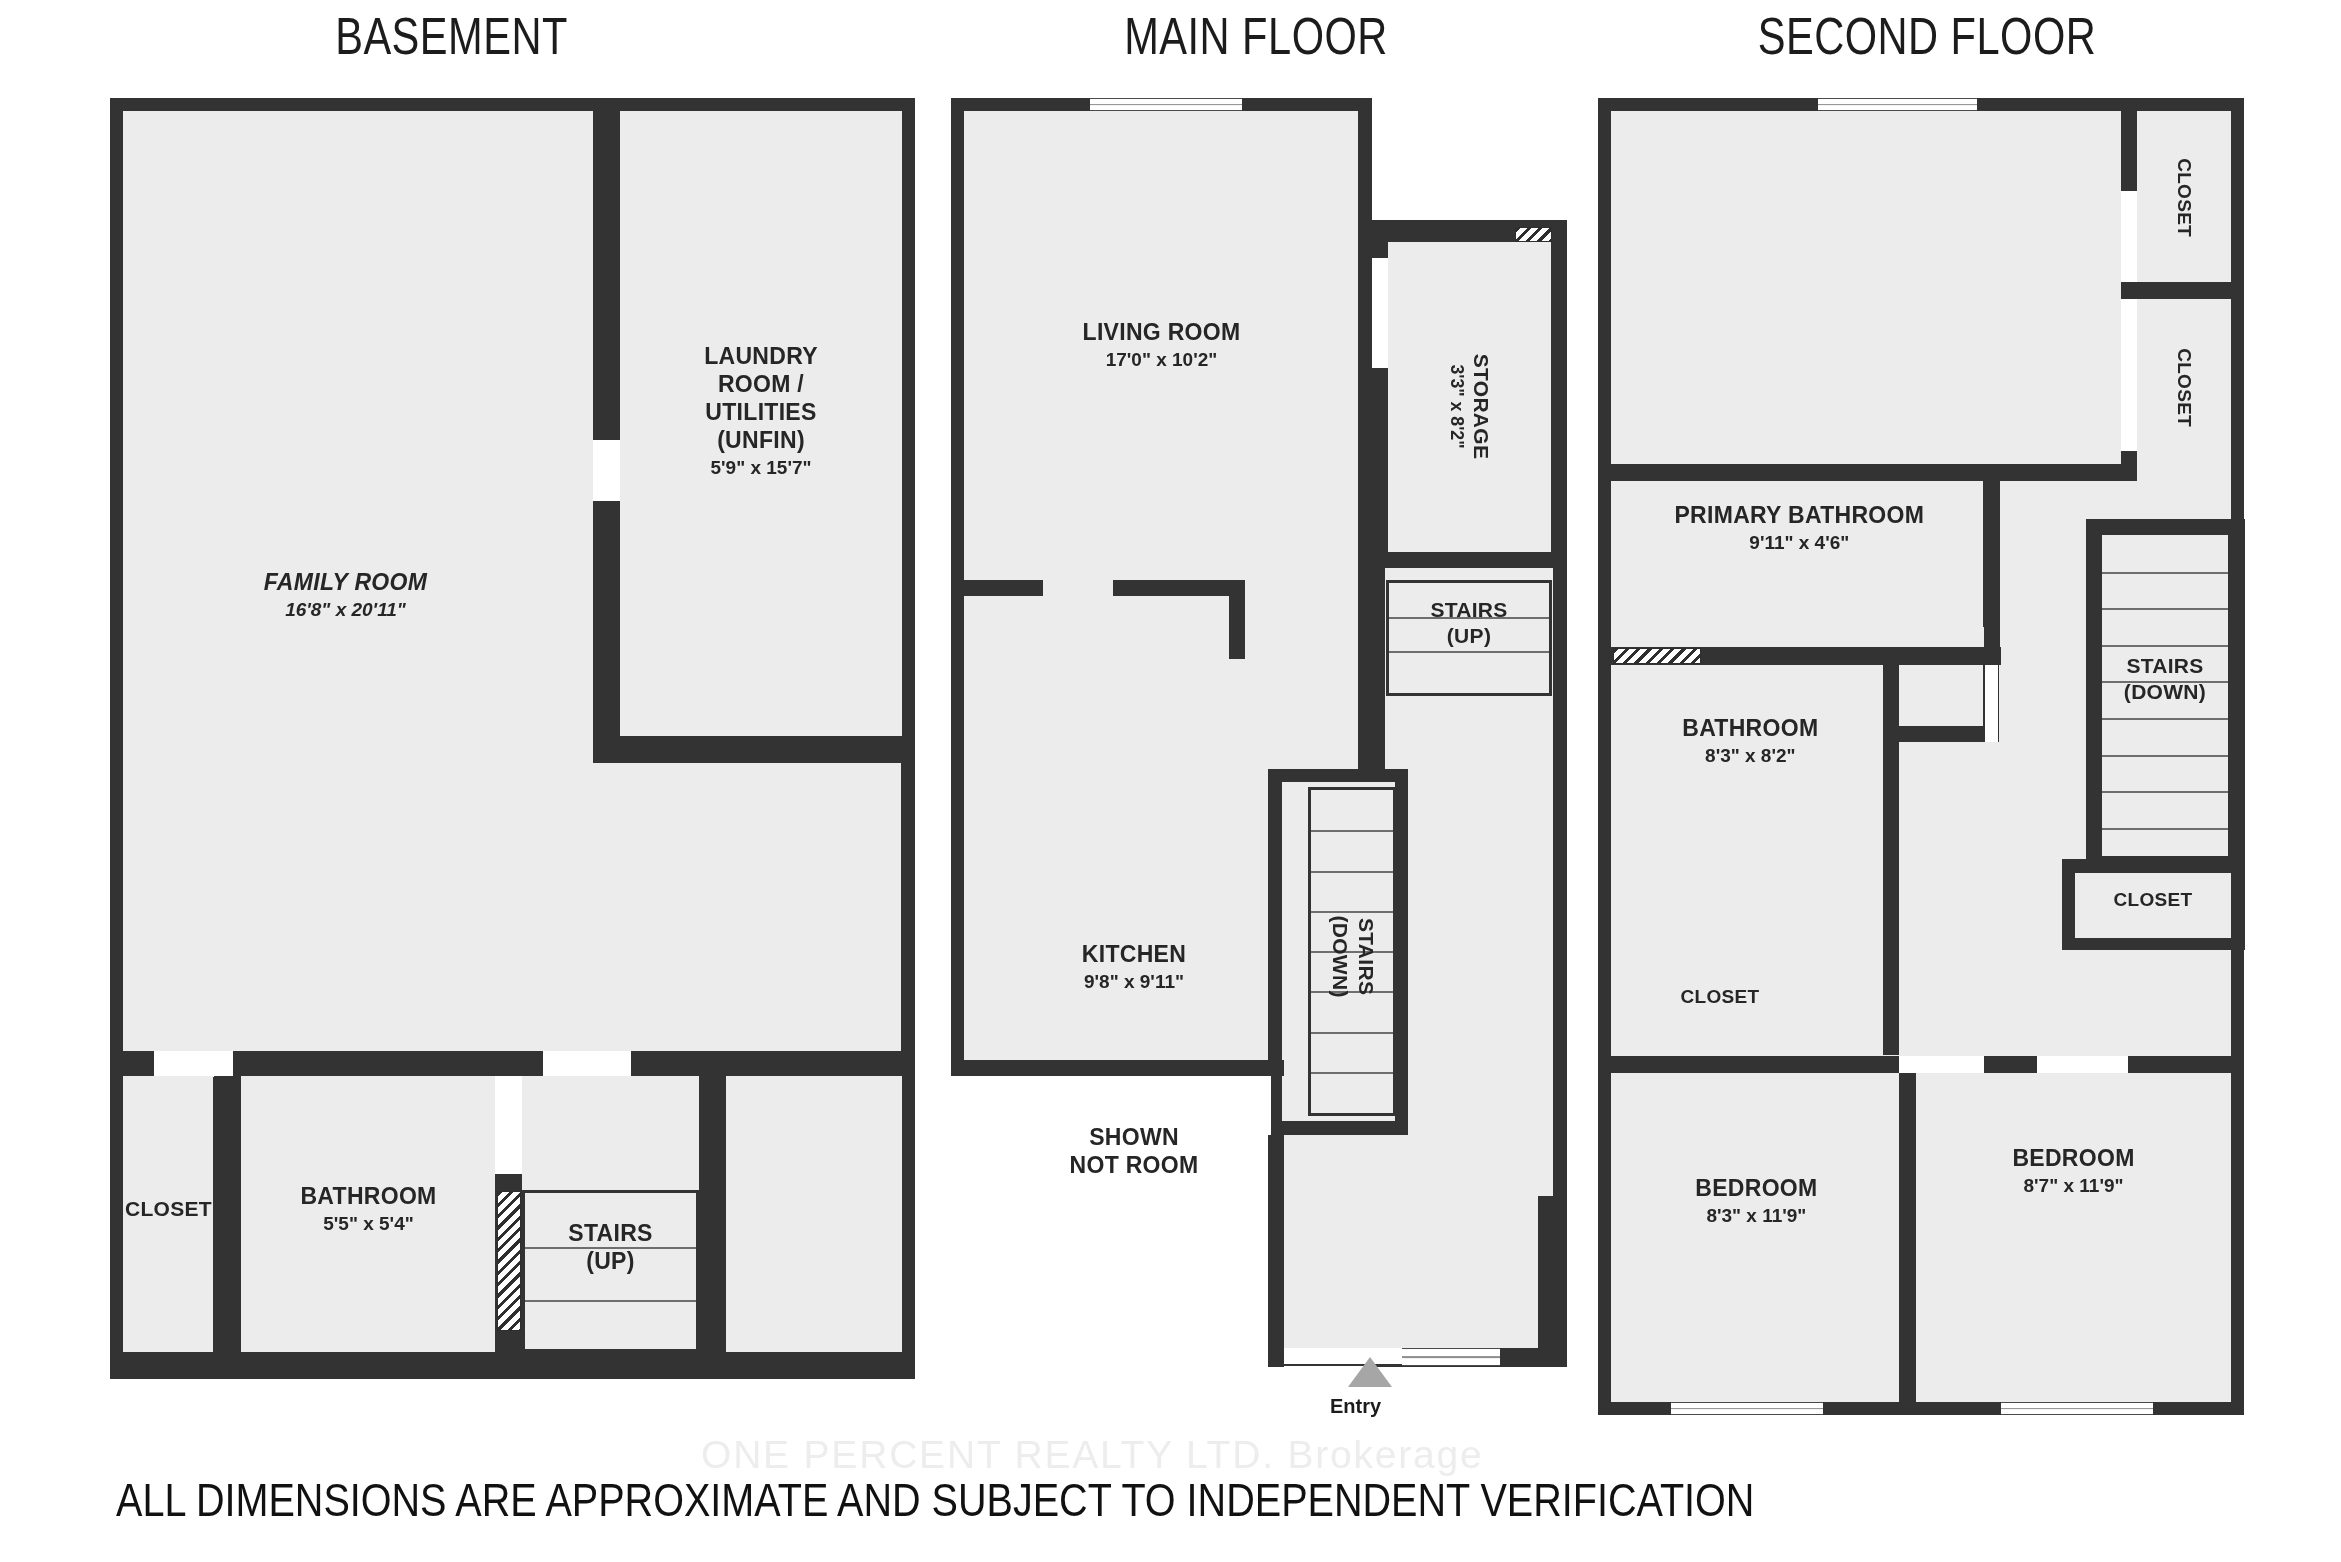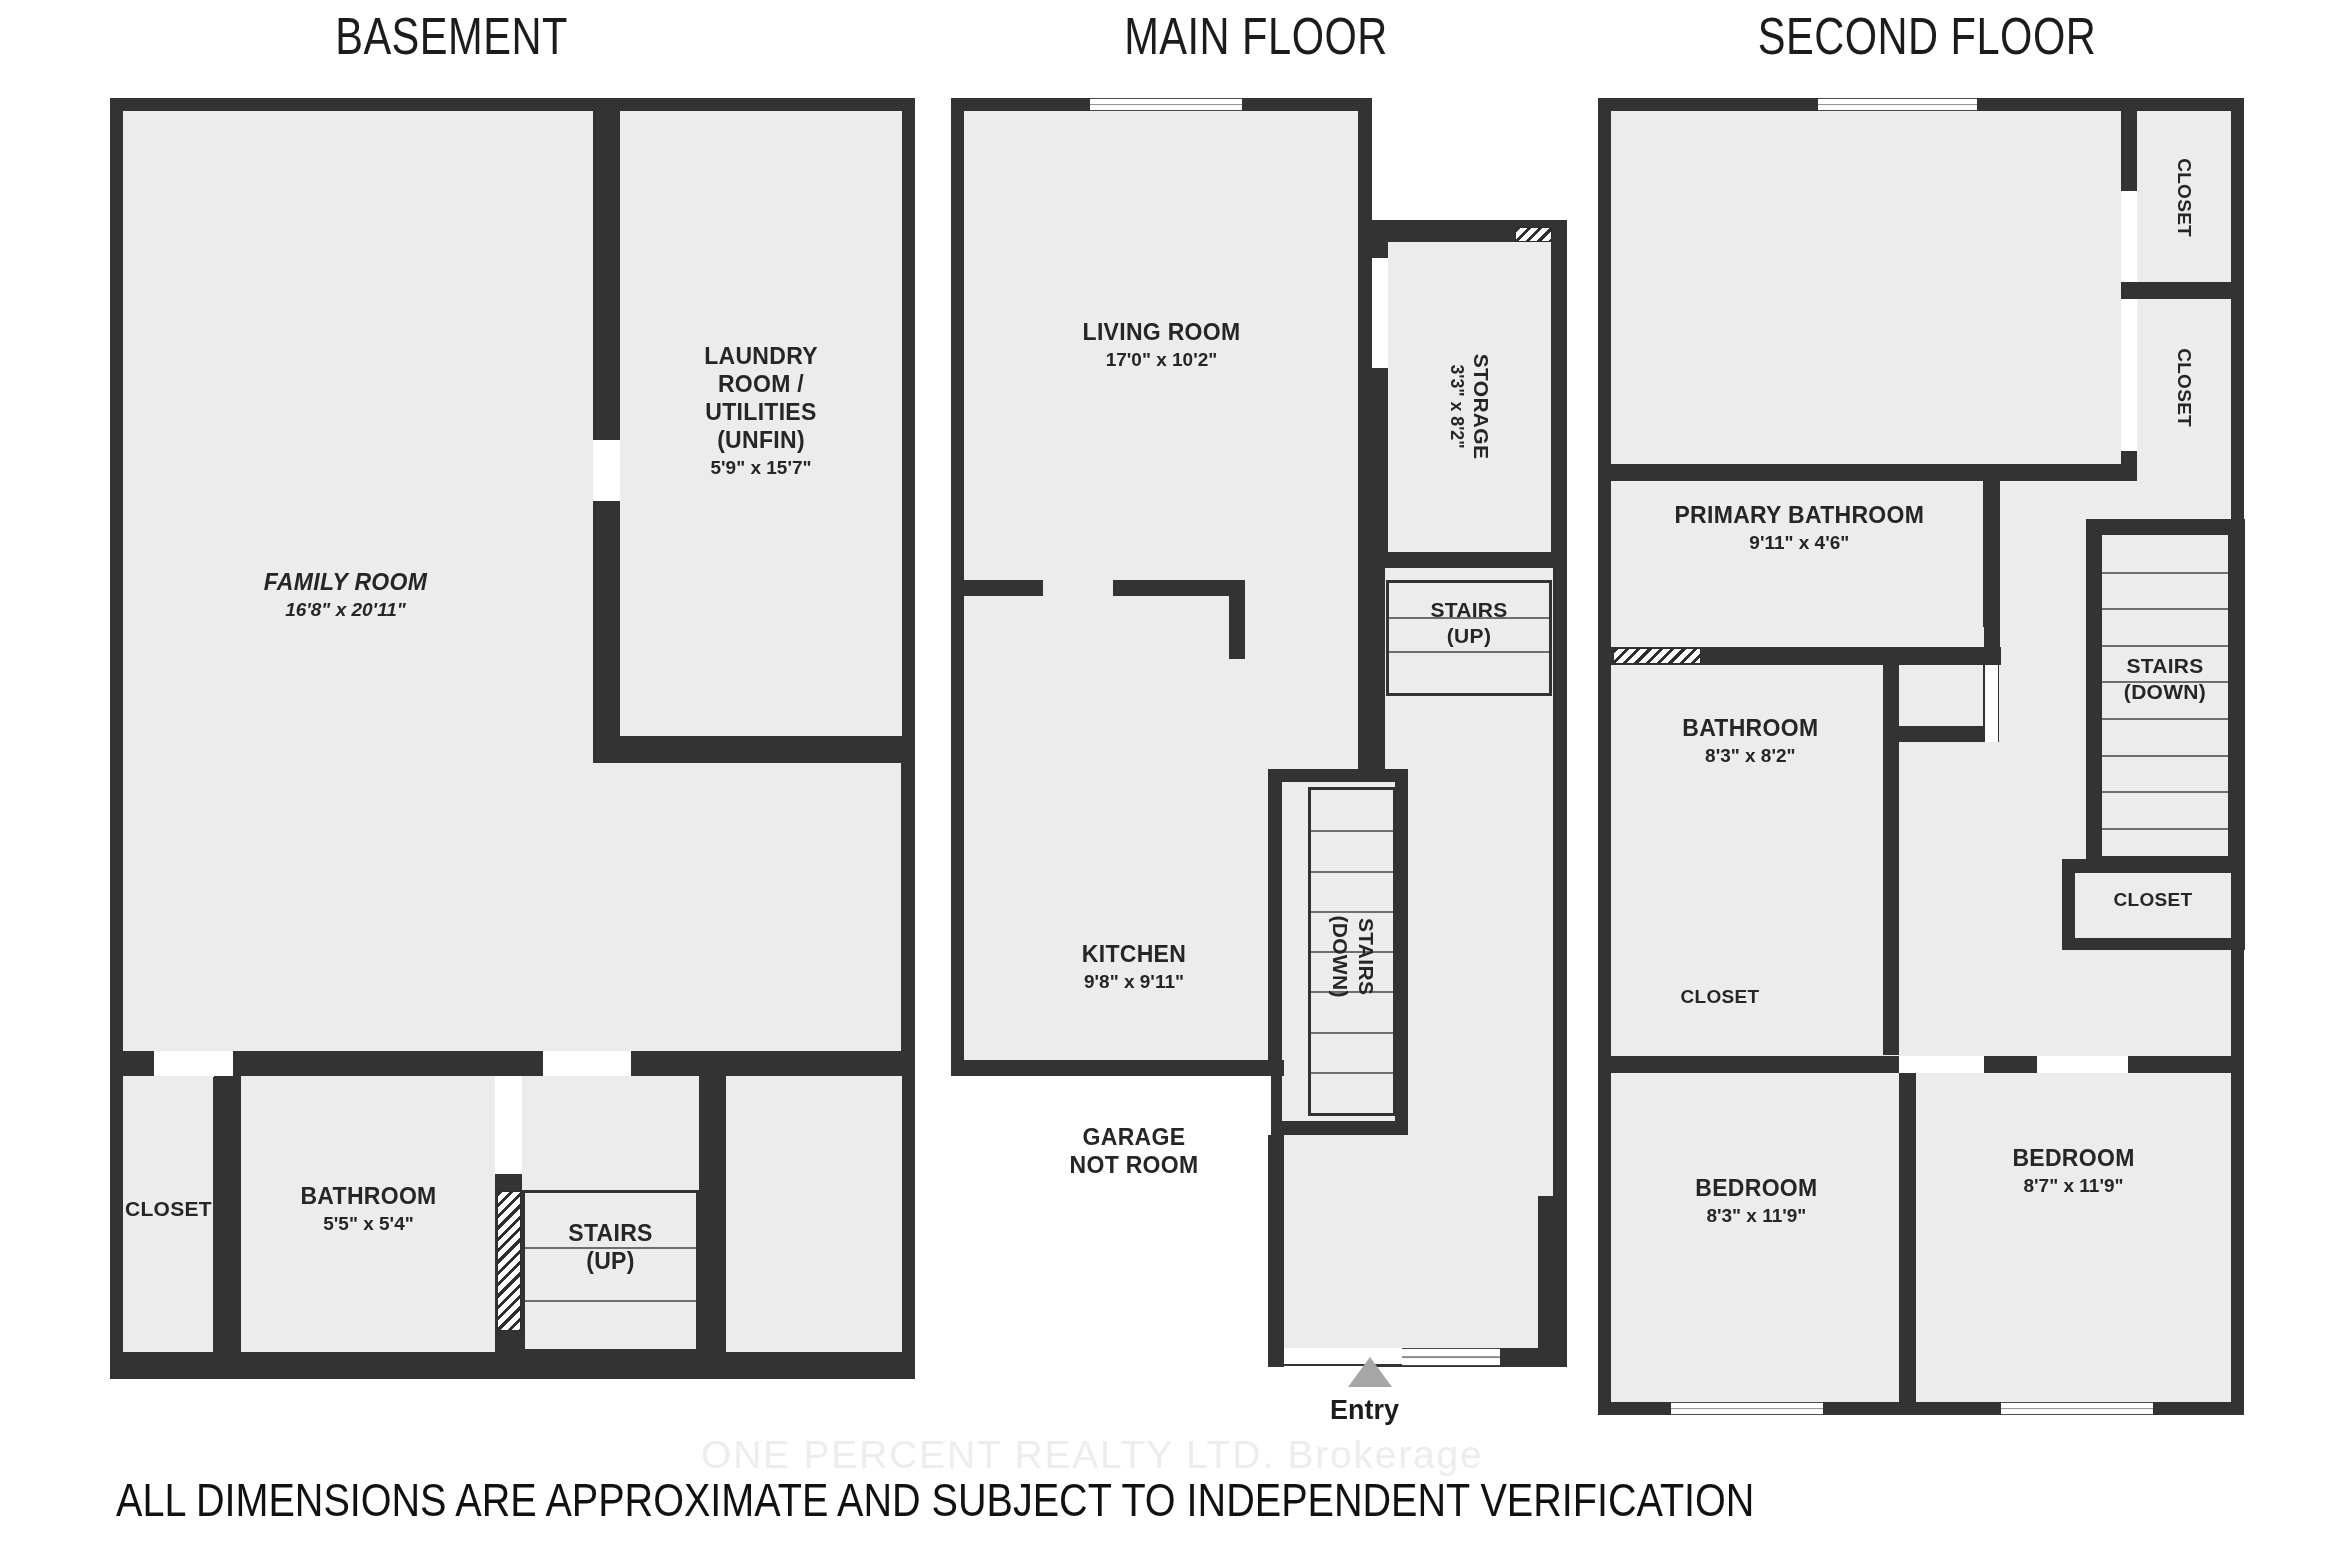--- a/index.html
+++ b/index.html
@@ -105,21 +105,21 @@
     position:absolute;
     width:0;height:0;
     border-left:22px solid transparent;
     border-right:22px solid transparent;
     border-bottom:30.5px solid #a6a6a6;
   }
   .entry-txt{
     position:absolute;
     font-family:"Liberation Sans","DejaVu Sans",sans-serif;
     font-weight:bold;
-    font-size:27px;
+    font-size:20px;
     color:#1c1c1c;
     white-space:nowrap;
   }
   
   .watermark{
     position:absolute;
     font-family:"Liberation Sans","DejaVu Sans",sans-serif;
     font-size:39px;
     color:#ededed;
     letter-spacing:1.8px;
@@ -277,21 +277,21 @@
     <span class="nm">KITCHEN</span>
     <span class="dim">9'8" x 9'11"</span>
   </div>
 
   <div class="lbl small rot-cw" style="left:329px;top:833px;width:146px;">
     <span class="nm">STAIRS</span>
     <span class="nm">(DOWN)</span>
   </div>
 
   <div class="lbl" style="left:55px;top:1025px;width:256px;">
-    <span class="nm">GARAGE</span>
+    <span class="nm">SHOWN</span>
     <span class="nm">NOT ROOM</span>
   </div>
 </div>
 
 <div class="entry-tri" style="left:1348px;top:1357px;"></div>
 <div class="entry-txt" style="left:1330px;top:1395px;">Entry</div>
 
 <div class="plan-title" style="left:1561px;top:6.1px;width:732px;">SECOND FLOOR</div>
 
 <div class="plan" style="left:1598px;top:98px;width:646px;height:1317px;">

